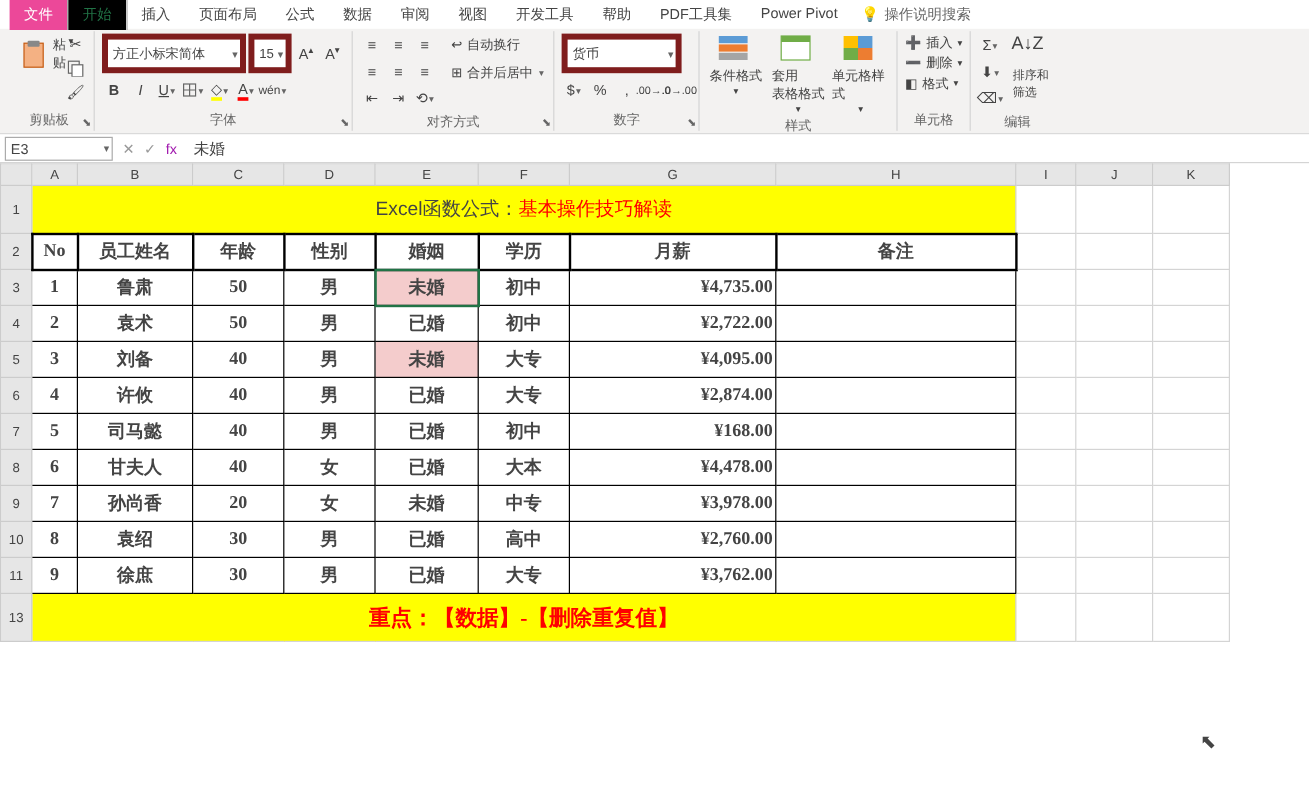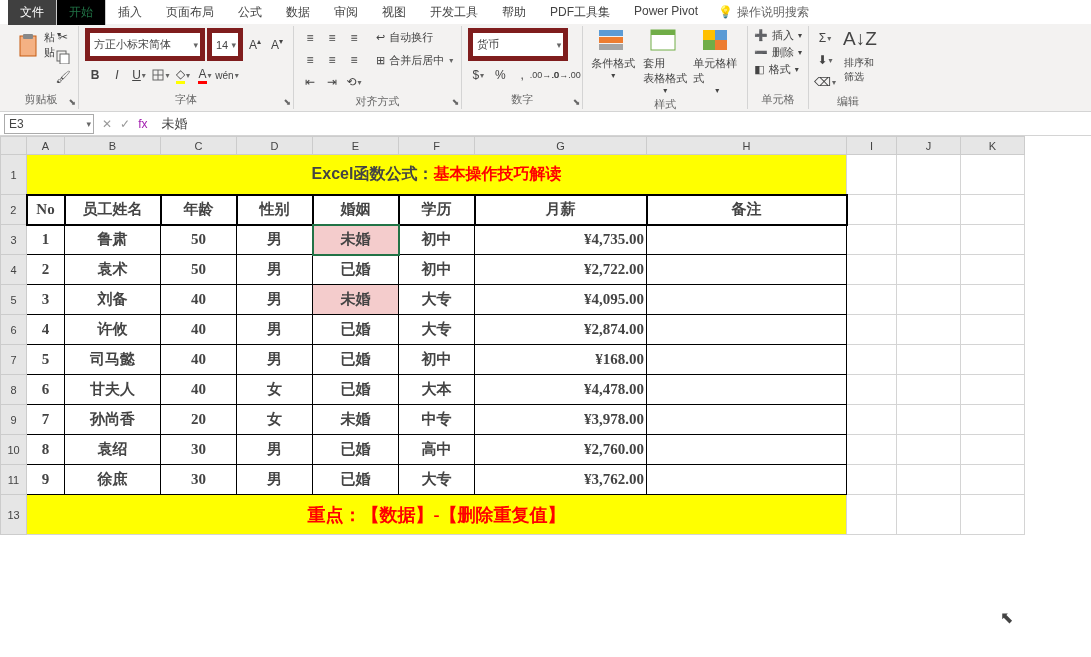--- a/index.html
+++ b/index.html
@@ -1,19 +1,19 @@
 <!DOCTYPE html>
 <html><head>
 <meta charset="utf-8">
 <style>
 *{box-sizing:border-box;margin:0;padding:0;font-family:"Microsoft YaHei",SimSun,sans-serif}
 body{background:#fff;font-size:12px;color:#444;overflow:hidden;width:1091px;height:657px}
 .menubar{background:#fff;height:24px;display:flex;align-items:center;padding-left:8px}
 .menubar .tab{padding:4px 12px;color:#fff;font-size:12px;cursor:pointer}
-.menubar .tab.file{background:#404040}
+.menubar .tab.file{background:#ec4899}
 .menubar .tab.active{background:#000000;color:#217346;border-top:1px solid #ccc;border-left:1px solid #ccc;border-right:1px solid #ccc}
 .menubar .tab.normal{color:#444;background:transparent}
 .menubar .tell{display:flex;align-items:center;gap:4px;color:#666;margin-left:8px}
 .ribbon{height:88px;background:#f3f2f1;border-bottom:1px solid #d4d4d4;display:flex;padding:2px 4px}
 .group{border-right:1px solid #d4d4d4;padding:2px 6px;display:flex;flex-direction:column;justify-content:space-between;position:relative}
 .group-label{text-align:center;font-size:11px;color:#666;padding-top:2px}
 .group-content{flex:1;display:flex;gap:4px;align-items:flex-start}
 .btn-lg{display:flex;flex-direction:row;align-items:flex-start;gap:2px;padding:2px 4px;cursor:pointer;font-size:11px}
 .btn-lg .ico{width:32px;height:32px;display:flex;align-items:center;justify-content:center}
 .clip-paste{width:40px}
@@ -40,21 +40,21 @@
 .namebox{width:90px;border:1px solid #ababab;height:20px;padding:0 4px;display:flex;align-items:center;margin-left:4px;position:relative}
 .namebox::after{content:"▾";position:absolute;right:2px;color:#666;font-size:9px}
 .fx-btns{display:flex;align-items:center;gap:8px;padding:0 8px;color:#999}
 .fx-input{flex:1;padding:0 6px;font-size:13px}
 .grid-area{position:relative;overflow:auto;height:520px}
 table.sheet{border-collapse:collapse;table-layout:fixed}
 .colhdr th{background:#e6e6e6;border:1px solid #ccc;font-weight:normal;font-size:11px;color:#444;height:18px;width:64px}
 .colhdr th.corner{width:26px;background:#e6e6e6}
 .rowhdr{background:#e6e6e6;border:1px solid #ccc;text-align:center;font-size:11px;width:26px;color:#444}
 td.cell{border:1px solid #d4d4d4;height:30px;font-size:13px;padding:0 2px;background:#fff}
-td.title{background:#ffff00;text-align:center;font-weight:bold;font-size:16px;font-family:SimSun}
+td.title{background:#ffff00;text-align:center;font-weight:normal;font-size:16px;font-family:SimSun}
 td.title .red{color:#ff0000}
 td.hdr{border:2px solid #000;text-align:center;font-weight:bold;font-size:15px;font-family:SimSun;background:#fff}
 td.data{border:1px solid #000;border-left:1px solid #000;border-right:1px solid #000;text-align:center;font-weight:bold;font-size:15px;font-family:SimSun}
 td.data.money{text-align:right}
 td.data.pink{background:#f4cccc}
 td.data.active{background:#f4cccc;outline:2px solid #217346;outline-offset:-1px}
 td.footer{background:#ffff00;text-align:center;font-weight:bold;font-size:18px;color:#ff0000;font-family:SimSun}
 .launcher{position:absolute;right:2px;bottom:2px;font-size:9px;color:#666;cursor:pointer}
 .cursor{position:absolute;left:1000px;top:608px;font-size:16px;pointer-events:none}
 svg{display:block}
@@ -115,21 +115,21 @@
     </div>
     <div class="group-label">剪贴板</div>
     <div class="launcher">⬊</div>
   </div>
 
   <div class="group">
     <div class="group-content">
         <div class="font-rows">
       <div class="font-row">
         <div class="combo" style="width:120px">方正小标宋简体</div>
-        <div class="combo" style="width:36px">14</div>
+        <div class="combo" style="width:36px">15</div>
         <div class="fbtn">
               <span>A<sup style="font-size:8px">▴</sup></span>
             </div>
         <div class="fbtn">
               <span>A<sup style="font-size:8px">▾</sup></span>
             </div>
       </div>
       <div class="font-row">
         <div class="fbtn">
               <b>B</b>
@@ -286,21 +286,21 @@
             <span>Σ</span>
           </div>
         <div class="fbtn dd">
             <span>⬇</span>
           </div>
         <div class="fbtn dd">
             <span>⌫</span>
           </div>
       </div>
       <div class="sty-btn" style="width:44px">
-          <div class="ico" style="font-size:19px">A↓Z</div>
+          <div class="ico" style="font-size:15px">A↓Z</div>
           <span style="white-space:pre-line;font-size:10px">排序和
 筛选</span>
         </div>
     </div>
     <div class="group-label">编辑</div>
   </div>
 </div>
 
 <div class="formula-bar">
   <div class="namebox">E3</div>

